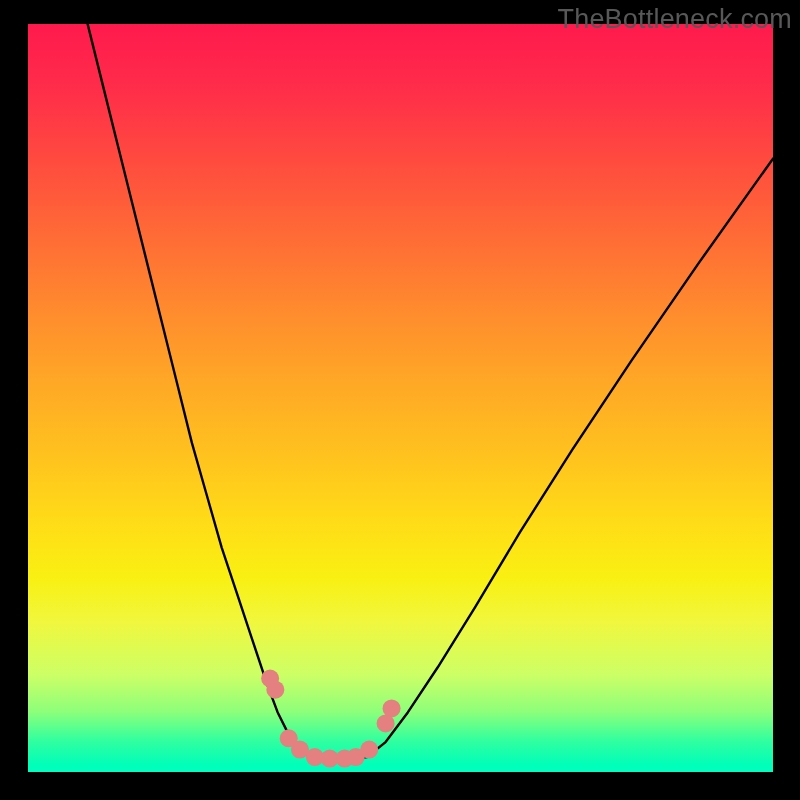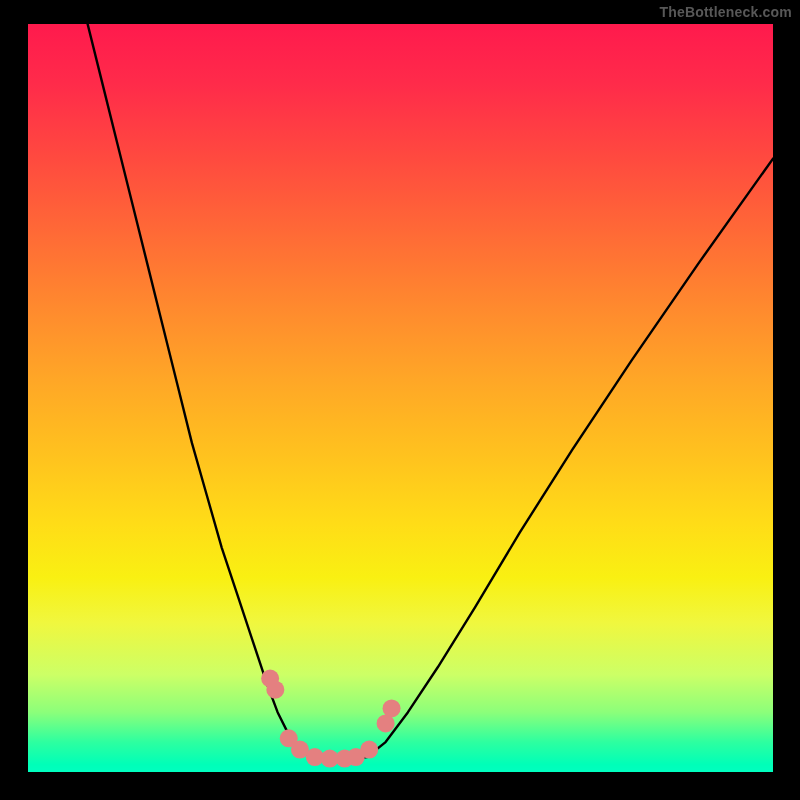--- a/index.html
+++ b/index.html
@@ -38,22 +38,22 @@
       #8cff7a 92%,
       #2dffa0 96%,
       #00ffb8 99%,
       #00ffc0 100%);
   }
   .watermark {
     position: absolute;
     top: 4px;
     right: 8px;
     color: #585858;
-    font-size: 14px;
-    font-weight: 700;
+    font-size: 27px;
+    font-weight: 400;
     letter-spacing: 0.2px;
   }
   svg.overlay {
     position: absolute;
     left: 0;
     top: 0;
     width: 745px;
     height: 748px;
   }
 </style>

